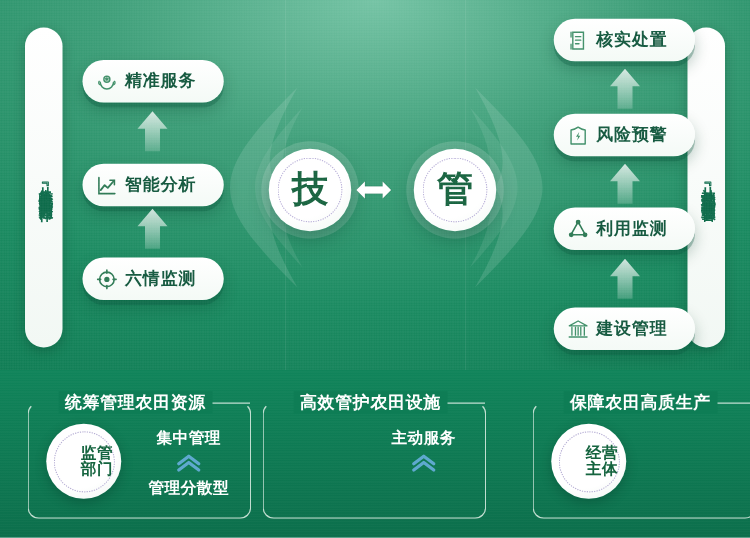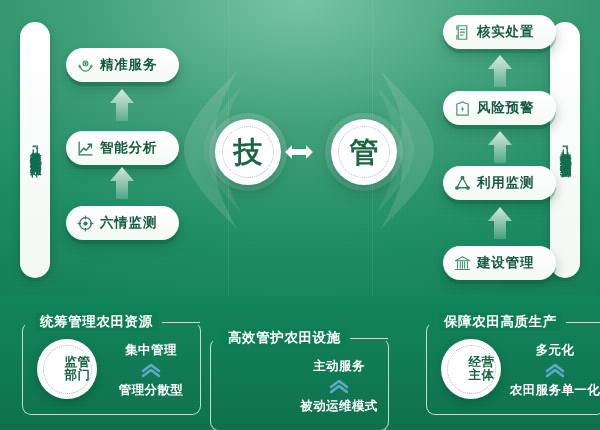--- a/index.html
+++ b/index.html
@@ -131,25 +131,25 @@
   .panel {
     position: absolute;
     top: 322px;
     width: 179px; height: 93px;
     box-sizing: border-box;
     border: 1.4px solid rgba(225,240,231,0.85);
     border-radius: 9px;
     border-top-color: transparent;
   }
   #panel1 { left: 22px; }
-  #panel2 { left: 210px; margin-top: 16px; }
+  #panel2 { left: 210px; }
   #panel3 { left: 398px; margin-left: 28px; }
   .panel-title {
     position: absolute;
-    top: -10px; left: 12px;
+    top: -10px; left: 24px;
     background: #0e7d55;
     padding: 0 5px;
     font-size: 13.5px; font-weight: bold;
     color: #ffffff;
     letter-spacing: .6px;
     white-space: nowrap;
     text-align: right;
   }
   .panel-stub {
     position: absolute; top: -1.4px; right: 0;
@@ -344,36 +344,27 @@
 
   <div class="panel" id="panel2">
     <div class="panel-stub"></div>
     <div class="panel-title">高效管护农田设施</div>
     <div class="trans">
       <span class="to">主动服务</span>
       <svg class="chev" viewBox="0 0 20 15">
         <path d="M2 8 L10 2 L18 8" fill="none" stroke="#5fa9cf" stroke-width="2.6" stroke-linecap="round" stroke-linejoin="round"></path>
         <path d="M2 13 L10 7 L18 13" fill="none" stroke="#5fa9cf" stroke-width="2.6" stroke-linecap="round" stroke-linejoin="round"></path>
       </svg>
-      <span class="from">被动运维模式</span>
     </div>
   </div>
 
   <div class="panel" id="panel3">
     <div class="panel-stub"></div>
     <div class="panel-title">保障农田高质生产</div>
     <div class="circ">
       <div class="inner">
         <span>经营</span>
         <span>主体</span>
       </div>
     </div>
-    <div class="trans">
-      <span class="to">多元化</span>
-      <svg class="chev" viewBox="0 0 20 15">
-        <path d="M2 8 L10 2 L18 8" fill="none" stroke="#5fa9cf" stroke-width="2.6" stroke-linecap="round" stroke-linejoin="round"></path>
-        <path d="M2 13 L10 7 L18 13" fill="none" stroke="#5fa9cf" stroke-width="2.6" stroke-linecap="round" stroke-linejoin="round"></path>
-      </svg>
-      <span class="from">农田服务单一化</span>
-    </div>
   </div>
 
 </div>
 
 </body></html>

